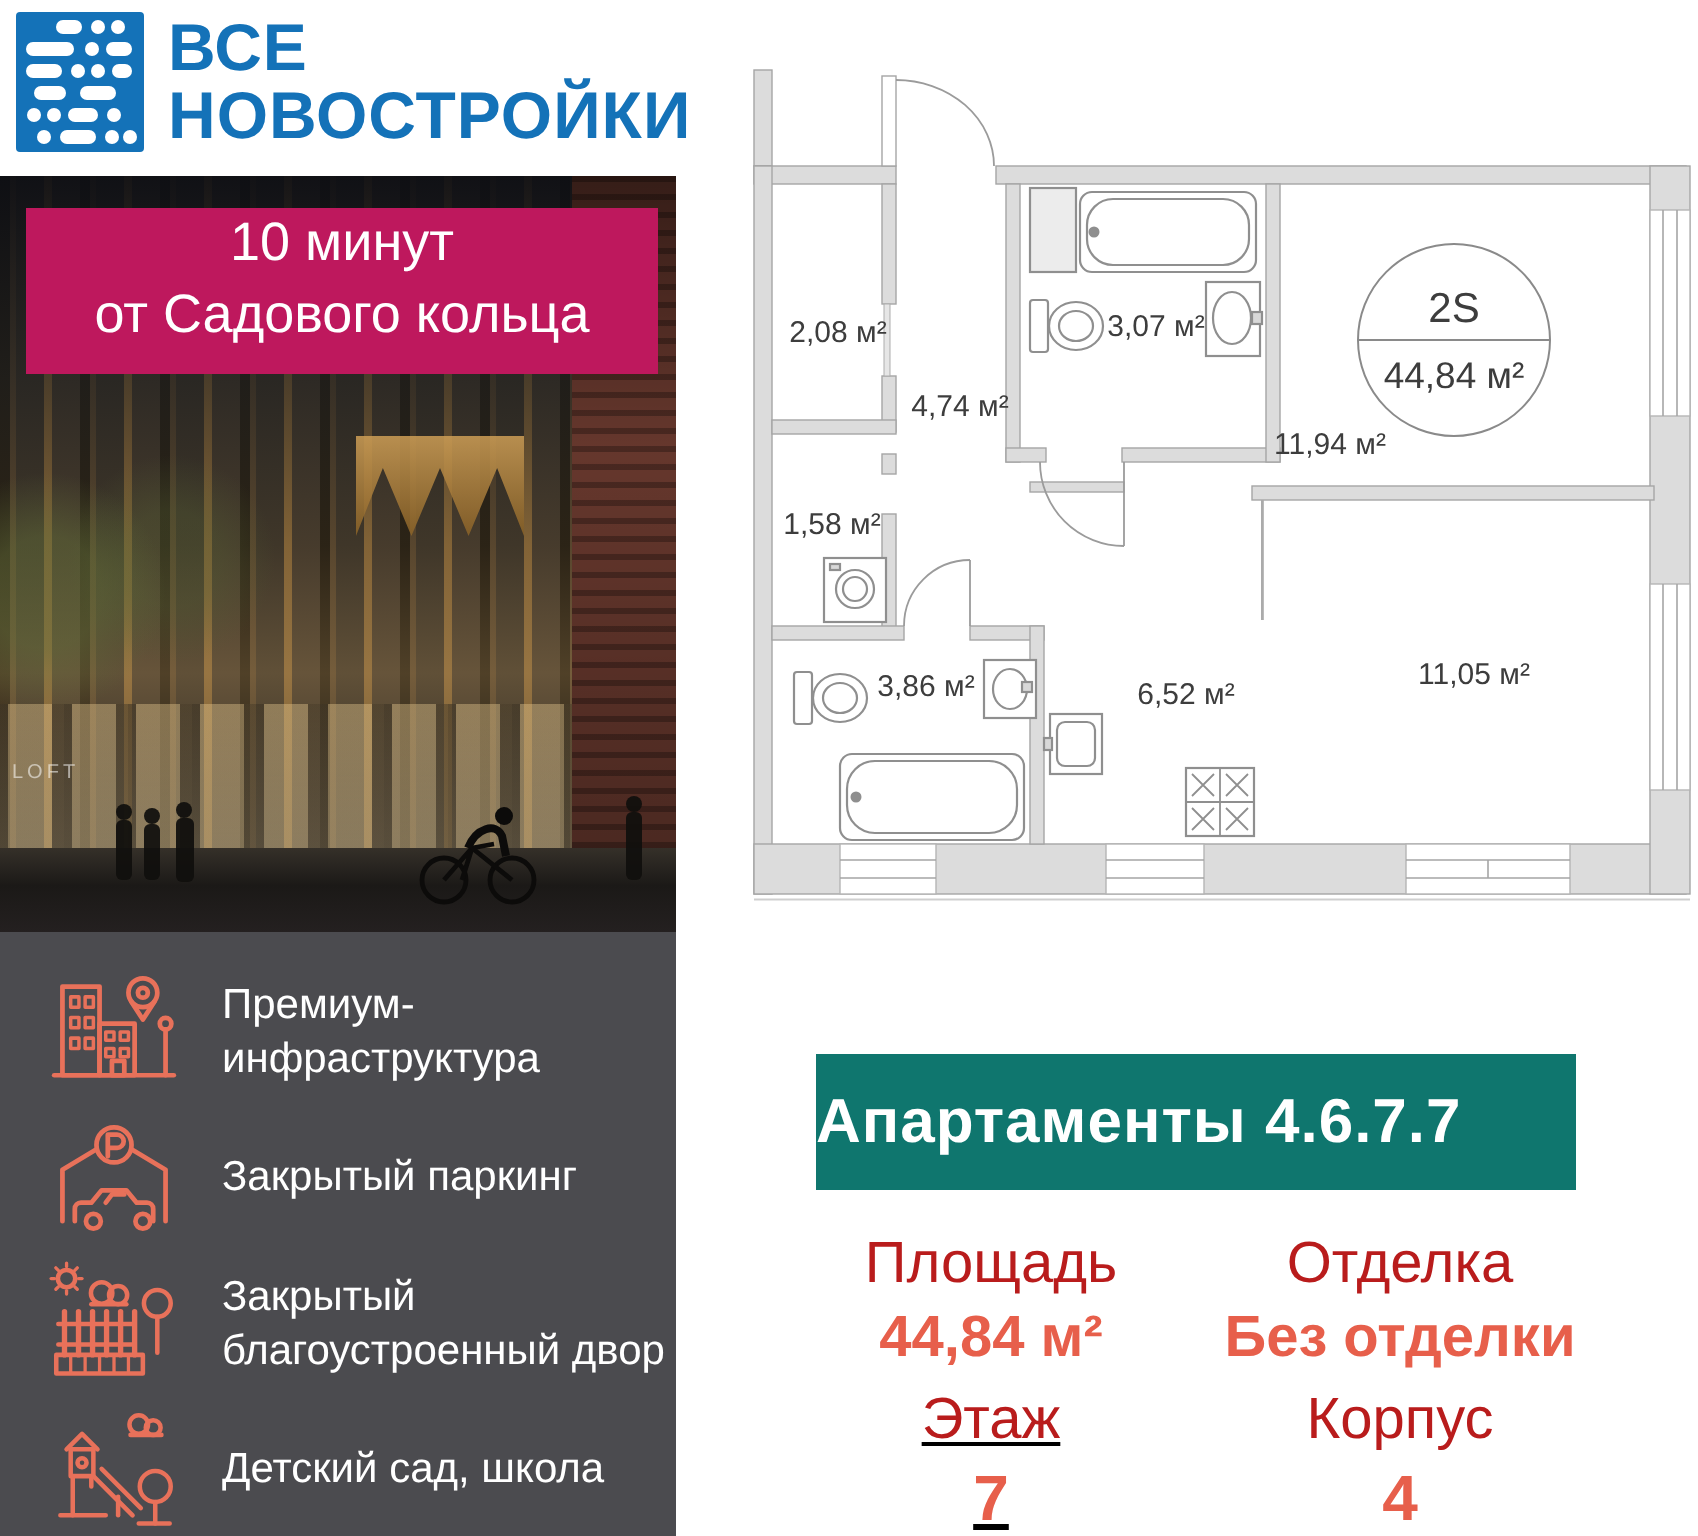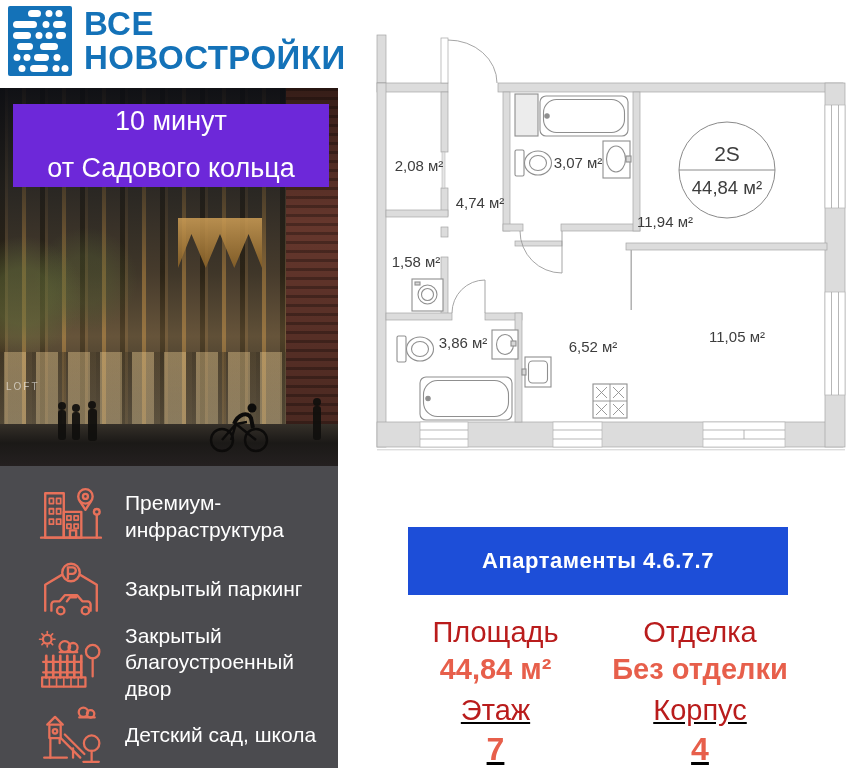--- a/index.html
+++ b/index.html
@@ -27,47 +27,47 @@
      background-image:linear-gradient(180deg,rgba(0,0,0,.5),rgba(0,0,0,.05) 40%,rgba(0,0,0,.3)),
        repeating-linear-gradient(180deg,rgba(0,0,0,.28) 0 3px,rgba(0,0,0,0) 3px 9px);}
   .entrance{position:absolute;left:0;right:52px;bottom:42px;height:72px;
      background:linear-gradient(180deg,rgba(230,190,120,.12),rgba(235,205,150,.28)),
        repeating-linear-gradient(90deg,rgba(20,18,16,.55) 0 4px,rgba(240,214,160,.30) 4px 26px,rgba(25,22,18,.45) 26px 32px);}
   .pavement{position:absolute;left:0;right:0;bottom:0;height:42px;
      background:linear-gradient(180deg,#353029 0%,#1b1917 45%,#242020 100%);}
   .street-svg{position:absolute;left:0;bottom:8px;}
   .signage{position:absolute;left:6px;bottom:74px;color:rgba(255,255,255,.55);
      font-size:10px;letter-spacing:2px;margin-top:24px;}
-  .badge{position:absolute;left:13px;top:16px;width:316px;height:83px;background:#6d28d9;color:#fff;
-     display:flex;flex-direction:column;align-items:center;justify-content:space-between;
+  .badge{position:absolute;left:13px;top:16px;width:316px;height:83px;background:#be185d;color:#fff;
+     display:flex;flex-direction:column;align-items:center;justify-content:flex-start;
      font-size:27px;line-height:1.32;z-index:3;}
 
   
   .features{position:absolute;left:0;top:466px;width:338px;height:302px;background:#4B4B4F;
      box-sizing:border-box;padding-top:14px;overflow:hidden;}
-  .feature{display:flex;align-items:center;height:73px;padding-left:31px;}
+  .feature{display:flex;align-items:center;height:73px;padding-left:17px;}
   .feature .ic{flex:none;width:80px;height:70px;display:flex;align-items:center;justify-content:center;}
   .feature .lbl{margin-left:14px;width:232px;color:#fff;font-size:21px;line-height:1.25;}
 
   
   .plan{position:absolute;left:375px;top:30px;}
   .plan text{fill:#3d3d3d;font-family:"Liberation Sans",sans-serif;}
 
   
-  .listing-banner{position:absolute;left:408px;top:527px;width:380px;height:68px;background:#1d4ed8;
-     color:#fff;display:flex;align-items:center;justify-content:center;
-     font-size:22px;font-weight:bold;letter-spacing:.5px;}
+  .listing-banner{position:absolute;left:408px;top:527px;width:380px;height:68px;background:#0f766e;
+     color:#fff;display:flex;align-items:center;
+     font-size:31px;font-weight:bold;letter-spacing:.5px;}
   .stat{position:absolute;text-align:center;}
   .stat .s-label{color:#b91c1c;font-size:29px;}
   .stat .s-value{color:#E75F4B;font-size:29px;font-weight:bold;margin-top:4px;}
   .stat.row2 .s-value{font-size:32px;}
   .stat-area{left:377px;top:616px;width:237px;}
   .stat-finish{left:557px;top:616px;width:286px;}
   .stat-floor{left:377px;top:694px;width:237px;text-decoration:underline;}
-  .stat-korpus{left:557px;top:694px;width:286px;text-decoration:underline;}
+  .stat-korpus{left:557px;top:694px;width:286px;}
 </style>
 </head>
 <body>
 
 <div class="page">
 
   <div class="brand">
     <svg width="64" height="70" viewBox="0 0 64 70">
       <rect x="0" y="0" width="64" height="70" rx="2" fill="#1472B8"></rect>
       <g fill="#fff">

